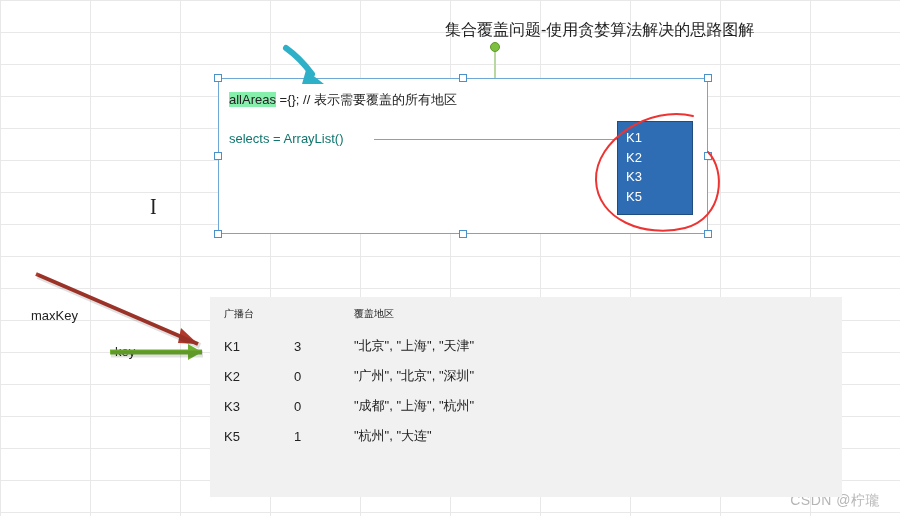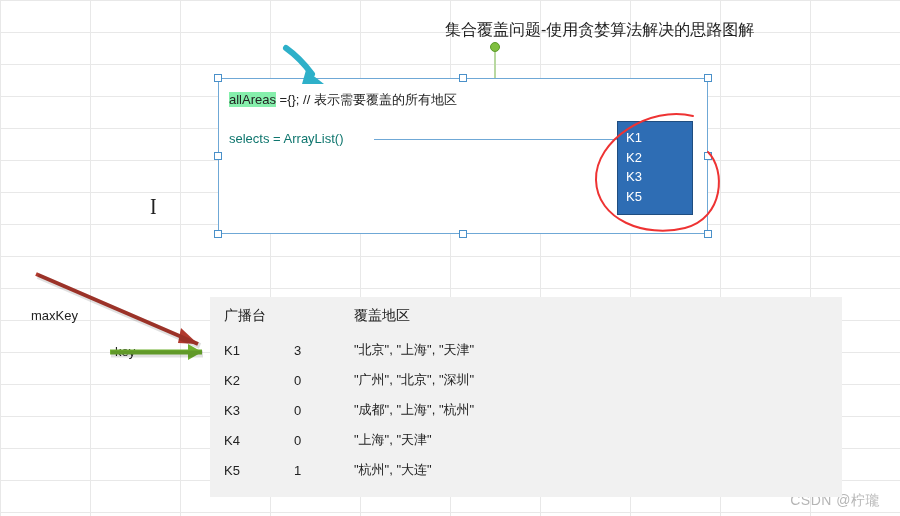--- a/index.html
+++ b/index.html
@@ -102,21 +102,21 @@
   
   .table-panel {
     position:absolute; top:297px; left:210px;
     width:632px; height:200px;
     background:#f1f1f1;
     z-index:2;
     padding: 4px 10px;
   }
   .table-panel table { width:100%; border-collapse:collapse; }
   .table-panel td { padding: 6px 4px; font-size:13px; color:#222; }
-  .table-panel .hdr td { font-size:14px; padding-bottom:10px; }
+  .table-panel .hdr td { font-size:10px; padding-bottom:10px; }
   .count { font-size:11px; color:#333; }
 
   .label-maxkey {
     position:absolute; top:308px; left:31px;
     font-size:13px; color:#222;
   }
   .label-key {
     position:absolute; top:344px; left:115px;
     font-size:13px; color:#222;
   }
@@ -209,25 +209,20 @@
       <td>K2</td>
       <td class="count">0</td>
       <td>"广州", "北京", "深圳"</td>
     </tr>
     <tr>
       <td>K3</td>
       <td class="count">0</td>
       <td>"成都", "上海", "杭州"</td>
     </tr>
     <tr>
-      <td>K4</td>
-      <td class="count">0</td>
-      <td>"上海", "天津"</td>
-    </tr>
-    <tr>
       <td>K5</td>
       <td class="count">1</td>
       <td>"杭州", "大连"</td>
     </tr>
   </tbody>
     </table>
 </div>
 
 <div class="watermark">CSDN @柠瓏</div>
 

